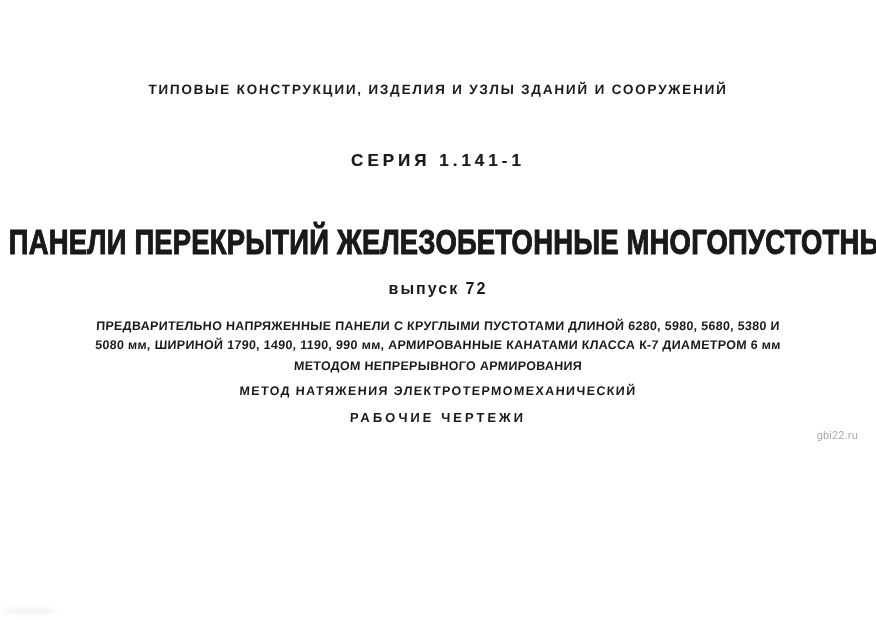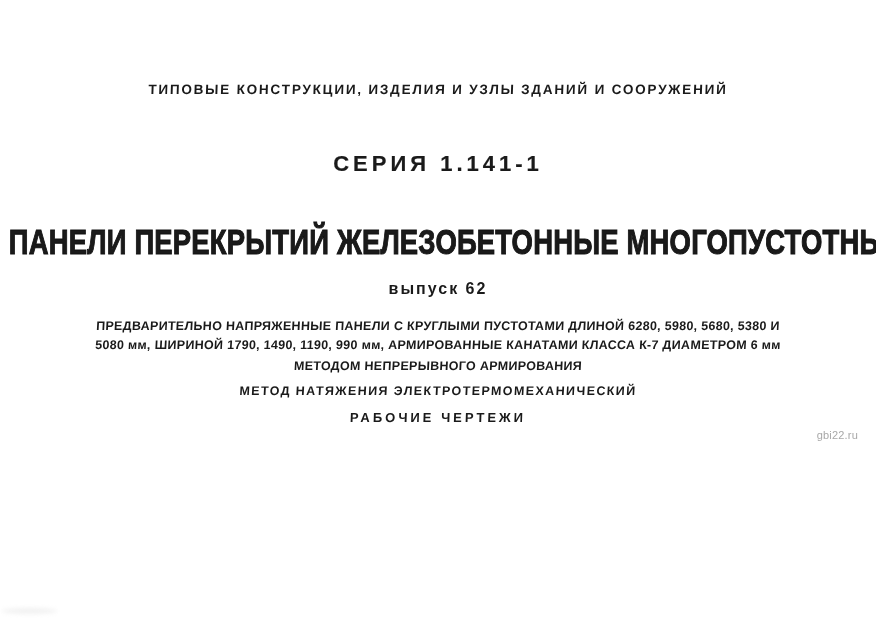--- a/index.html
+++ b/index.html
@@ -28,21 +28,21 @@
   .cat-header {
     top: 82px;
     font-size: 13.5px;
     font-weight: bold;
     letter-spacing: 1.8px;
     transform: skewX(-2deg);
   }
   
   .series {
     top: 151px;
-    font-size: 22px;
+    font-size: 17px;
     font-weight: bold;
     letter-spacing: 4px;
     -webkit-text-stroke: 0.2px #1a1a1a;
   }
   
   .main-title {
     top: 223px;
     font-size: 28px;
     font-weight: 900;
     letter-spacing: 0.2px;
@@ -104,21 +104,21 @@
 <body>
 
 <div class="page">
 
   <div class="line cat-header">ТИПОВЫЕ  КОНСТРУКЦИИ,  ИЗДЕЛИЯ  И УЗЛЫ  ЗДАНИЙ  И СООРУЖЕНИЙ</div>
 
   <div class="line series">СЕРИЯ  1.141-1</div>
 
   <div class="line main-title">ПАНЕЛИ ПЕРЕКРЫТИЙ ЖЕЛЕЗОБЕТОННЫЕ МНОГОПУСТОТНЫЕ</div>
 
-  <div class="line issue">выпуск  62</div>
+  <div class="line issue">выпуск  72</div>
 
   <div class="line desc desc1">ПРЕДВАРИТЕЛЬНО НАПРЯЖЕННЫЕ ПАНЕЛИ С КРУГЛЫМИ ПУСТОТАМИ ДЛИНОЙ 6280, 5980, 5680, 5380 И</div>
 
   <div class="line desc desc2">5080 мм, ШИРИНОЙ 1790, 1490, 1190, 990 мм, АРМИРОВАННЫЕ КАНАТАМИ КЛАССА К-7 ДИАМЕТРОМ 6 мм</div>
 
   <div class="line desc desc3">МЕТОДОМ  НЕПРЕРЫВНОГО  АРМИРОВАНИЯ</div>
 
   <div class="line method">МЕТОД  НАТЯЖЕНИЯ  ЭЛЕКТРОТЕРМОМЕХАНИЧЕСКИЙ</div>
 
   <div class="line drawings">РАБОЧИЕ  ЧЕРТЕЖИ</div>

